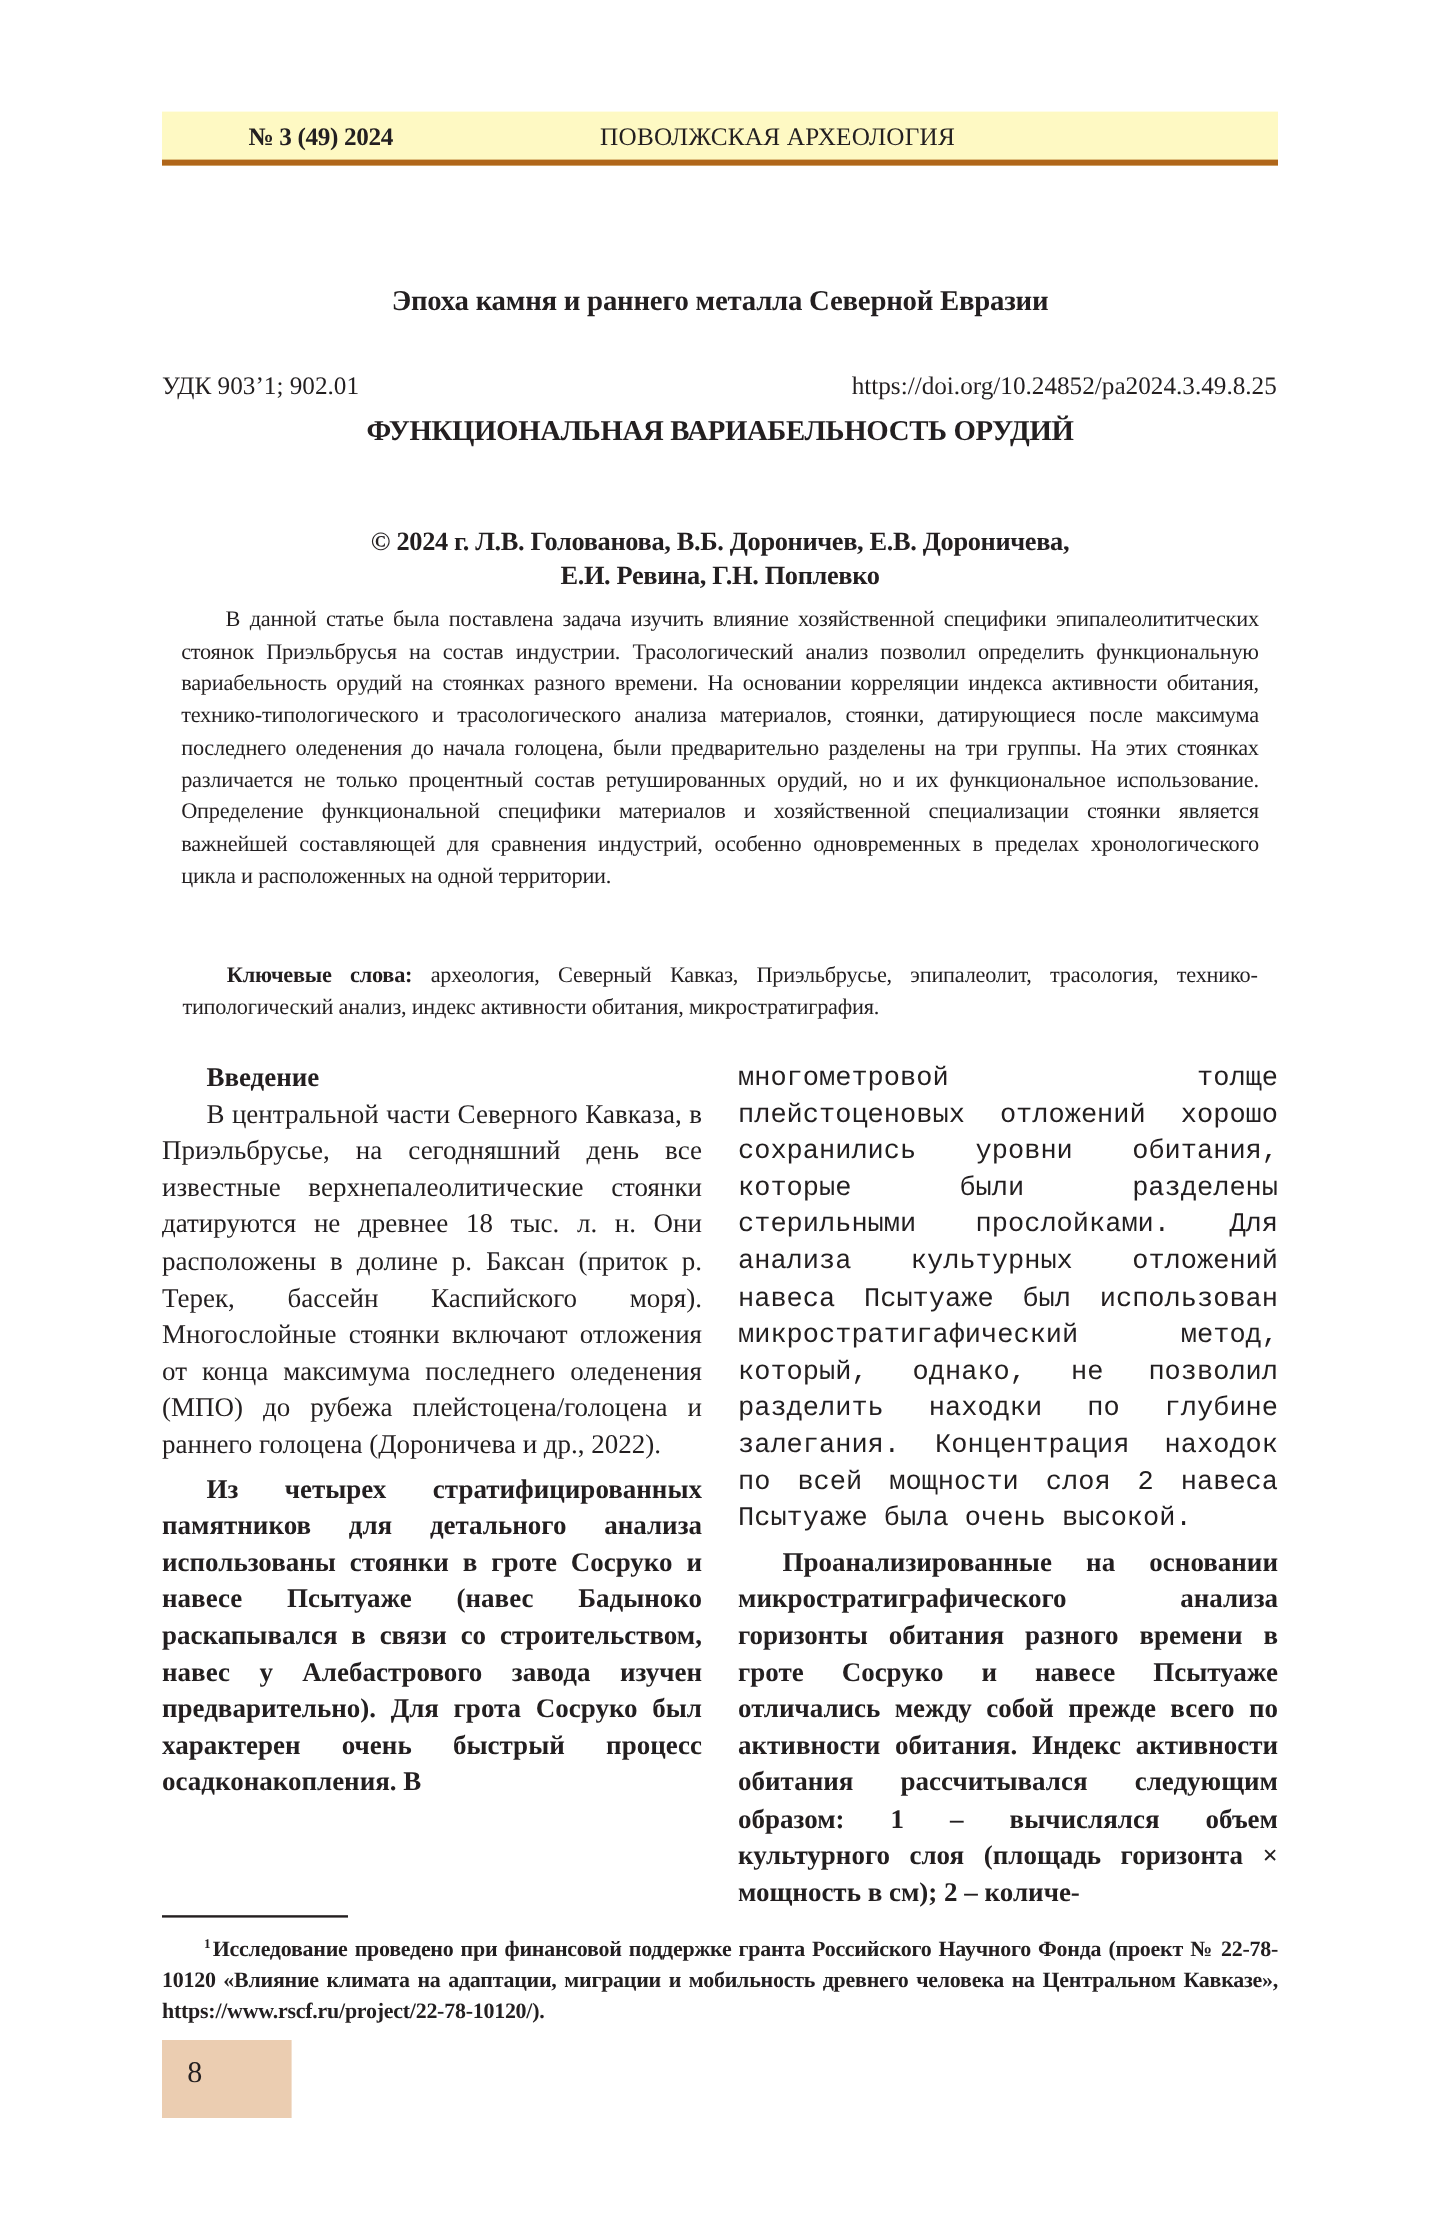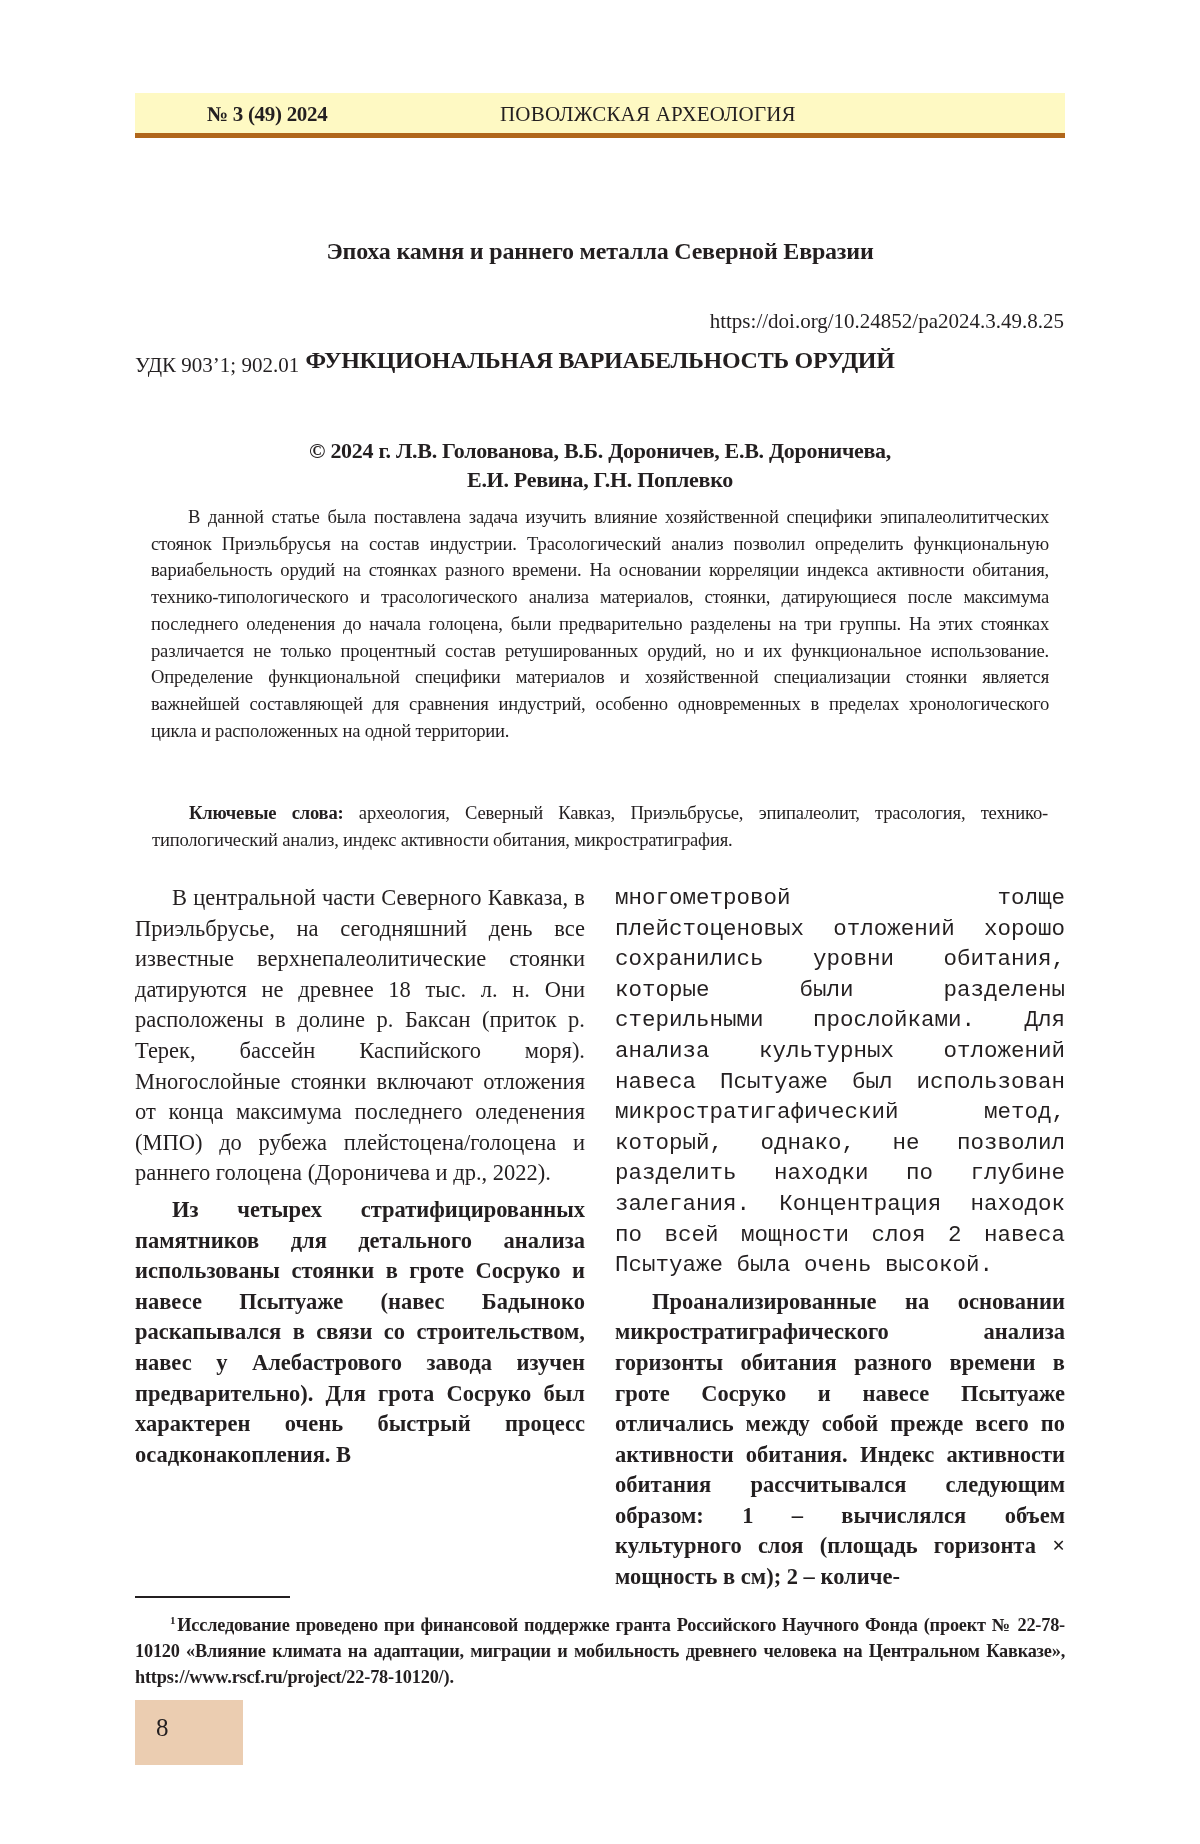--- a/index.html
+++ b/index.html
@@ -15,21 +15,21 @@
       position: absolute; left: 72px; top: 9px; font-size: 21px; font-weight: bold;
       letter-spacing: -0.3px;
     }
     .header-journal {
       position: absolute; left: 365px; top: 9px; font-size: 21px; letter-spacing: 0.2px;
     }
     .section-title {
       position: absolute; left: 135px; top: 238px; width: 930px; text-align: center;
       font-size: 24px; font-weight: bold; letter-spacing: -0.2px;
     }
-    .udk { position: absolute; left: 135px; top: 309px; font-size: 21px; margin-top: 44px; }
+    .udk { position: absolute; left: 135px; top: 309px; font-size: 21px; }
     .doi { position: absolute; right: 136px; top: 309px; font-size: 21px; }
     .article-title {
       position: absolute; left: 135px; top: 345px; width: 930px; text-align: center;
       font-size: 24px; font-weight: bold; line-height: 30px; letter-spacing: -0.3px;
     }
     .article-title sup { font-size: 11px; vertical-align: 10px; }
     .authors {
       position: absolute; left: 135px; top: 436px; width: 930px; text-align: center;
       font-size: 22px; font-weight: bold; line-height: 29px; letter-spacing: -0.3px;
     }
@@ -94,20 +94,21 @@
 
 <div class="abstract">
   <p>В данной статье была поставлена задача изучить влияние хозяйственной специфики эпипалеолититческих стоянок Приэльбрусья на состав индустрии. Трасологический анализ позволил определить функциональную вариабельность орудий на стоянках разного времени. На основании корреляции индекса активности обитания, технико-типологического и трасологического анализа материалов, стоянки, датирующиеся после максимума последнего оледенения до начала голоцена, были предварительно разделены на три группы. На этих стоянках различается не только процентный состав ретушированных орудий, но и их функциональное использование. Определение функциональной специфики материалов и хозяйственной специализации стоянки является важнейшей составляющей для сравнения индустрий, особенно одновременных в пределах хронологического цикла и расположенных на одной территории.</p>
 </div>
 
 <div class="keywords">
   <p><span class="kw-label">Ключевые слова:</span><span> археология, Северный Кавказ, Приэльбрусье, эпипалеолит, трасология, технико-типологический анализ, индекс активности обитания, микростратиграфия.</span></p>
 </div>
 
 <div class="col col-left">
+  <h3>Введение</h3>
   <p class="first" style="margin-top:0">В центральной части Северного Кавказа, в Приэльбрусье, на сегодняшний день все известные верхнепалеолитические стоянки датируются не древнее 18 тыс. л. н. Они расположены в долине р. Баксан (приток р. Терек, бассейн Каспийского моря). Многослойные стоянки включают отложения от конца максимума последнего оледенения (МПО) до рубежа плейстоцена/голоцена и раннего голоцена (Дороничева и др., 2022).</p>
   <p>Из четырех стратифицированных памятников для детального анализа использованы стоянки в гроте Сосруко и навесе Псытуаже (навес Бадыноко раскапывался в связи со строительством, навес у Алебастрового завода изучен предварительно). Для грота Сосруко был характерен очень быстрый процесс осадконакопления. В</p>
 </div>
 
 <div class="col col-right">
   <p class="cont">многометровой толще плейстоценовых отложений хорошо сохранились уровни обитания, которые были разделены стерильными прослойками. Для анализа культурных отложений навеса Псытуаже был использован микростратигафический метод, который, однако, не позволил разделить находки по глубине залегания. Концентрация находок по всей мощности слоя 2 навеса Псытуаже была очень высокой.</p>
   <p>Проанализированные на основании микростратиграфического анализа горизонты обитания разного времени в гроте Сосруко и навесе Псытуаже отличались между собой прежде всего по активности обитания. Индекс активности обитания рассчитывался следующим образом: 1 – вычислялся объем культурного слоя (площадь горизонта × мощность в см); 2 – количе-</p>
 </div>
 
 <div class="footnote-rule"></div>

